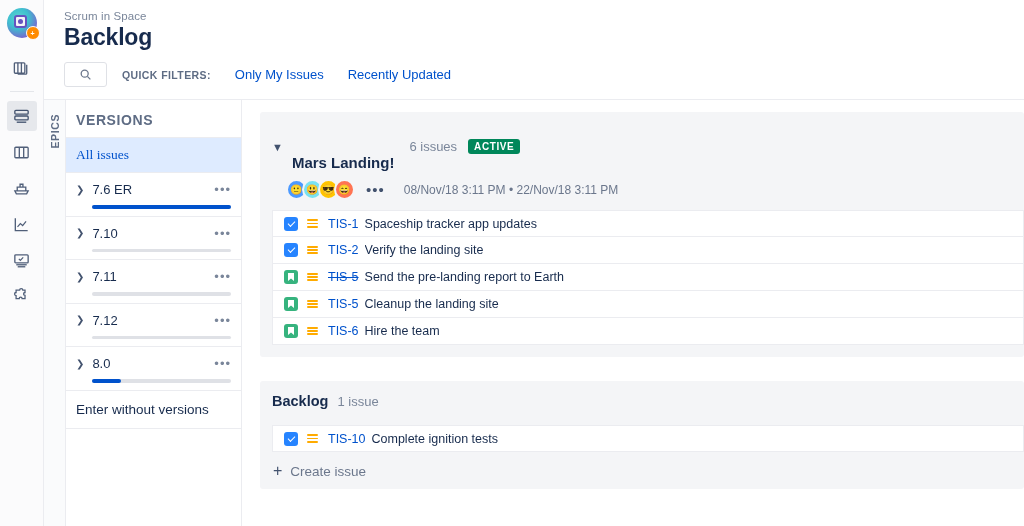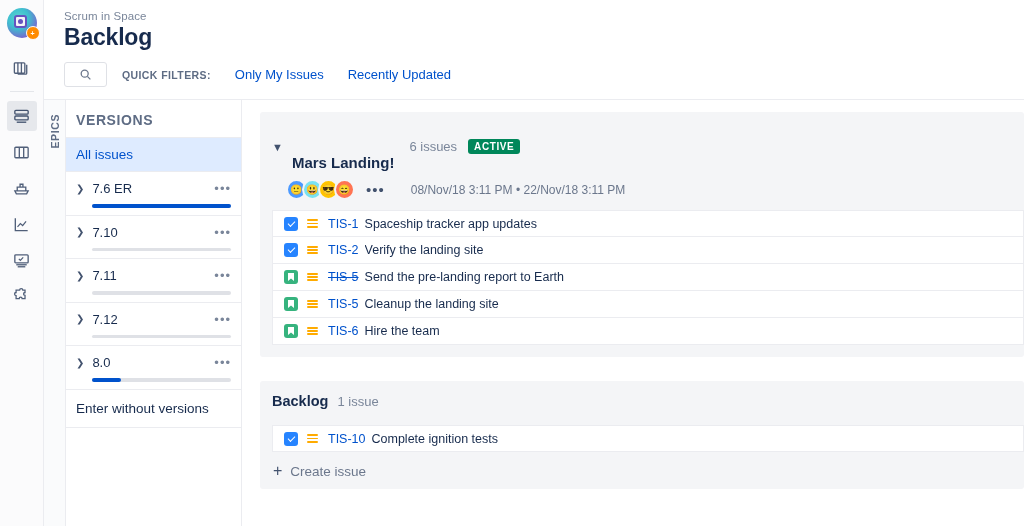--- a/index.html
+++ b/index.html
@@ -86,21 +86,21 @@
     border-right: 1px solid #ebecf0;
     display: flex; flex-direction: column;
   }
   .ver-head {
     font-size: 14px; font-weight: bold; color: #5e6c84; letter-spacing: .6px;
     padding: 12px 10px 9px 10px;
   }
   .ver-all {
     background: #deebff; color: #0052CC; font-size: 13.5px;
     padding: 9px 10px; cursor: pointer;
-    border-top: 1px solid #ebecf0; border-bottom: 1px solid #ebecf0;
+    border-top: 1px solid #ebecf0; border-bottom: 1px solid #ebecf0; font-family: Liberation Serif, serif;
   }
   .ver-row {
     padding: 9px 10px 7px 10px; border-bottom: 1px solid #ebecf0; cursor: pointer;
     position: relative;
   }
   .ver-top { display: flex; align-items: center; }
   .ver-chev { color: #42526E; font-size: 10px; margin-right: 8px; line-height: 1; }
   .ver-name { font-size: 13px; color: #172B4D; flex: 1; }
   .ver-dots { color: #7a869a; font-size: 13px; letter-spacing: 1px; line-height: 1; }
   .ver-bar { height: 3.5px; background: #dfe1e6; border-radius: 2px; margin-top: 8px; margin-left: 16px; }
@@ -124,21 +124,21 @@
   }
   .sprint-sub { display: flex; align-items: center; padding: 8px 12px 0 26px; }
   .avatars { display: flex; }
   .av {
     width: 21px; height: 21px; border-radius: 50%;
     border: 2px solid #f4f5f7; margin-right: -5px;
     display: flex; align-items: center; justify-content: center;
     font-size: 10px;
   }
   .sp-dots { color: #42526E; font-size: 15px; letter-spacing: 1px; margin-left: 16px; line-height: 1; }
-  .sp-dates { font-size: 12px; color: #6b778c; margin-left: 26px; white-space: nowrap; }
+  .sp-dates { font-size: 12px; color: #6b778c; margin-left: 19px; white-space: nowrap; }
 
   .issue-list { margin-top: 10px; }
   .issue {
     display: flex; align-items: center; height: 27px;
     background: #fff; border: 1px solid #ebecf0; border-top: none;
     padding-left: 11px; margin-left: 12px; cursor: pointer;
   }
   .issue:first-child { border-top: 1px solid #ebecf0; }
   .itype { width: 14px; height: 14px; border-radius: 3px; flex: 0 0 14px; position: relative;
           display: flex; align-items: center; justify-content: center; }

